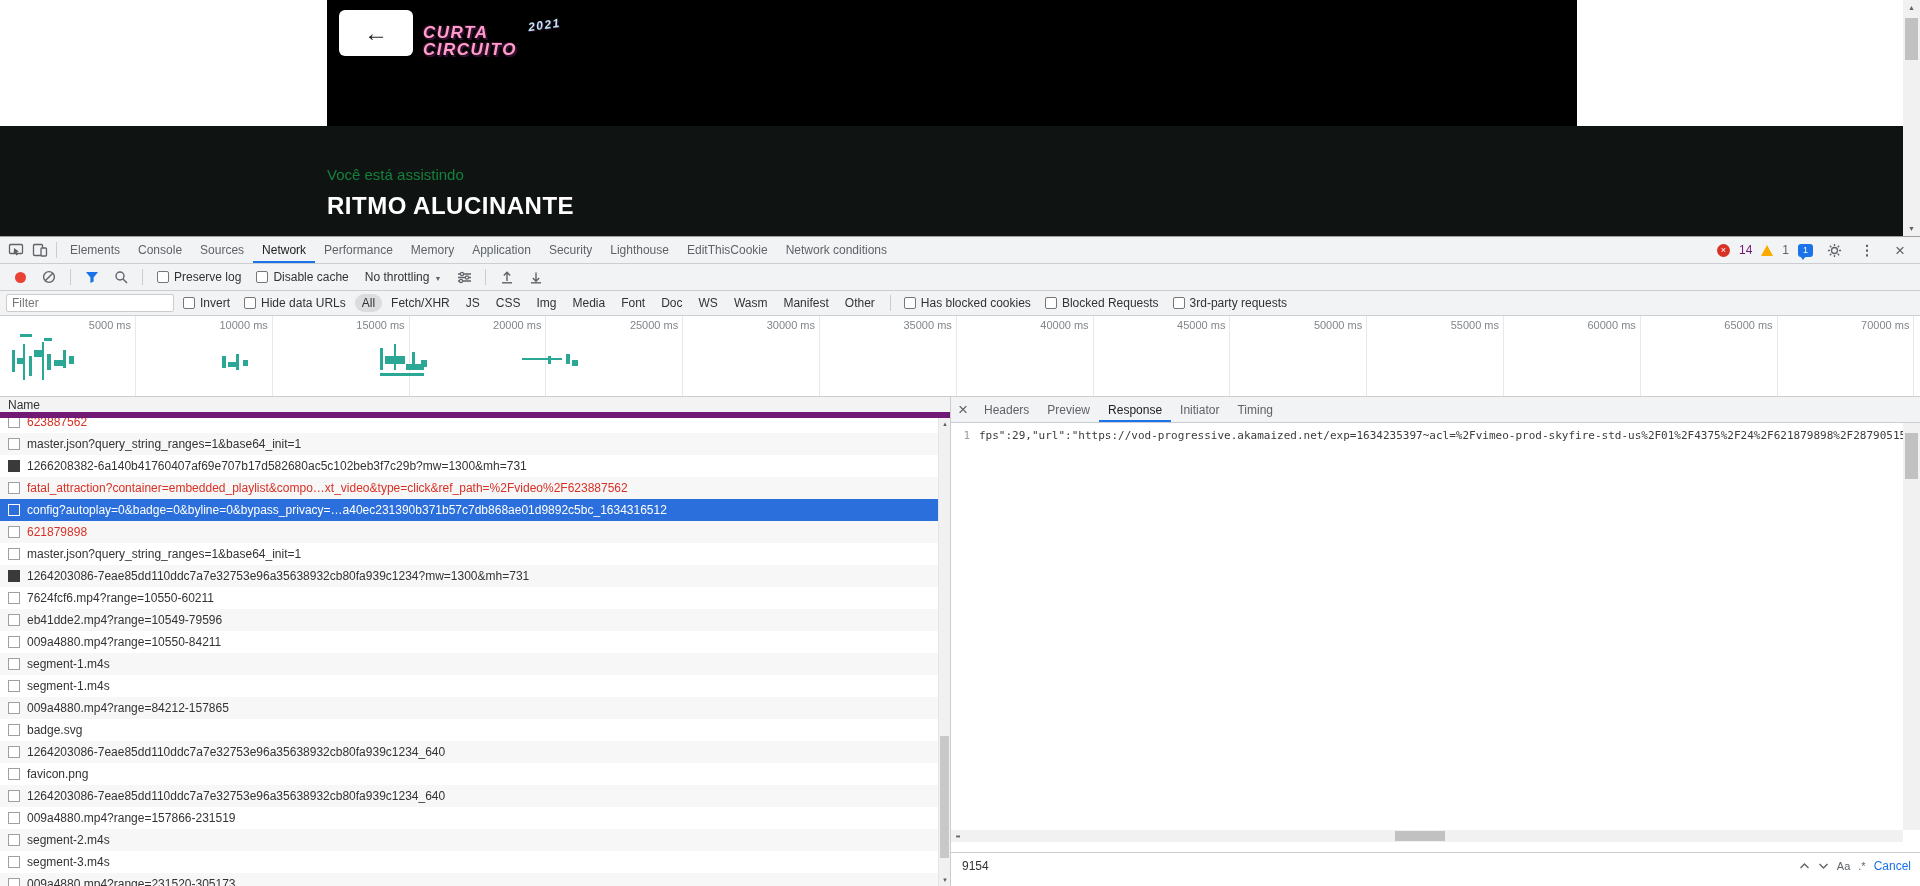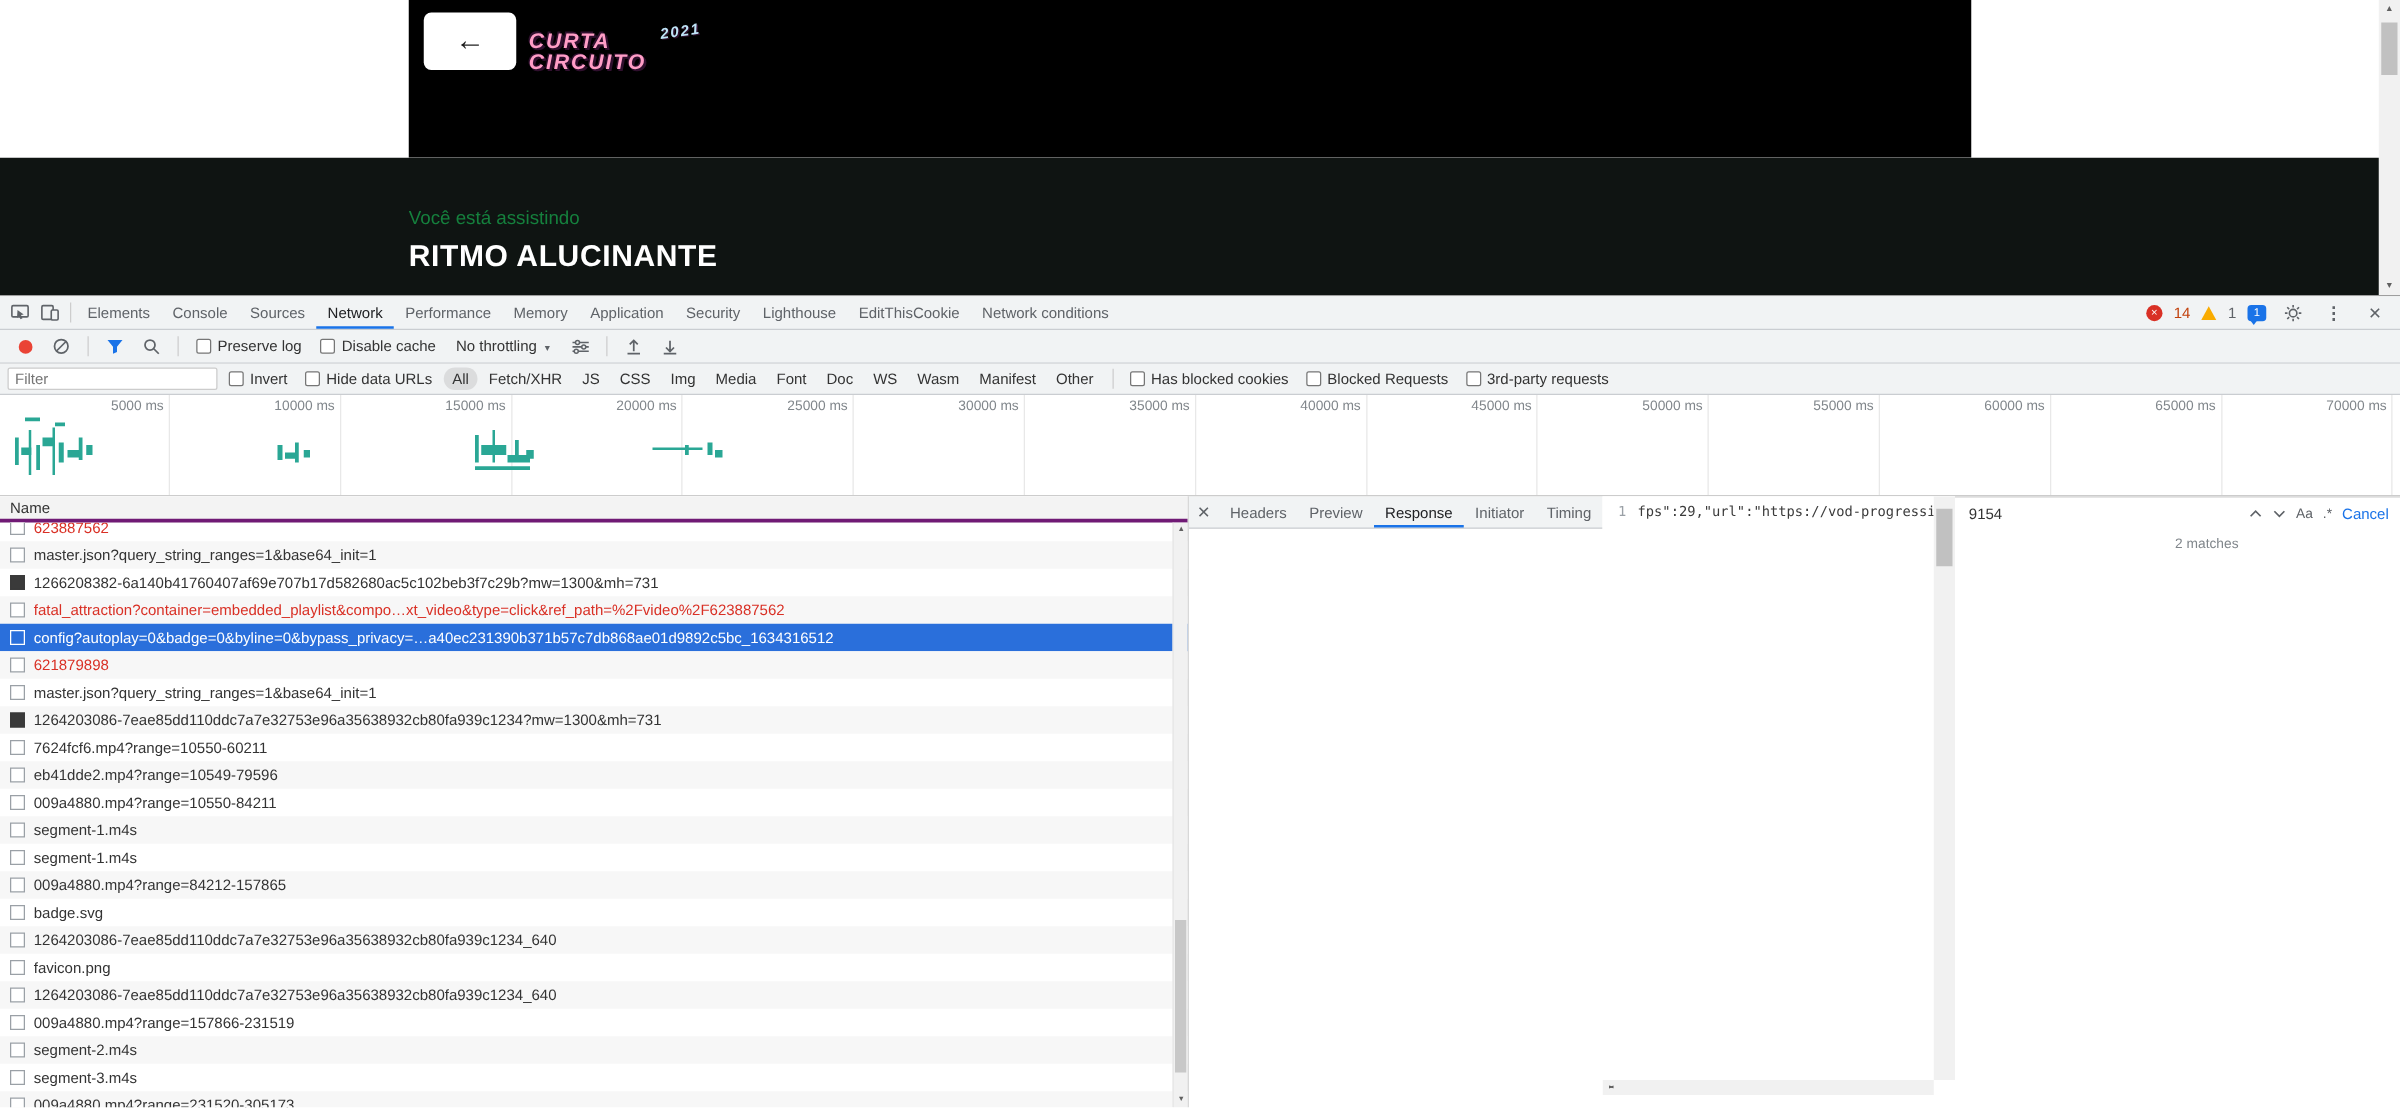--- a/index.html
+++ b/index.html
@@ -62,21 +62,21 @@
   .sep { width:1px; height:16px; background:#cdcdcd; margin:0 4px; flex:none; }
 
   .dt-tabs { display:flex; height:100%; }
   .dt-tab { display:flex; align-items:center; padding:0 9px; height:100%; color:#5f6368; cursor:pointer; white-space:nowrap; }
   .dt-tab.active { color:#202124; box-shadow:inset 0 -2px 0 #1a73e8; }
 
   .tab-right { margin-left:auto; display:flex; align-items:center; gap:9px; padding-right:8px; }
   .err-badge { width:13px; height:13px; border-radius:50%; background:#d93025; color:#fff;
                font-size:9px; line-height:13px; text-align:center; }
   .err-badge::after { content:"×"; }
-  .err-count { color:#c2410c; }
+  .err-count { color:#701a75; }
   .warn-tri { width:0; height:0; border-left:6px solid transparent; border-right:6px solid transparent;
               border-bottom:11px solid #f9ab00; }
   .warn-count { color:#5f6368; }
   .issue-bubble { background:#1a73e8; color:#fff; border-radius:3px; min-width:15px; height:13px;
                   font-size:9px; line-height:13px; text-align:center; padding:0 3px; position:relative; }
   .issue-bubble::after { content:""; position:absolute; left:2px; bottom:-3px;
                   border-left:3px solid transparent; border-right:3px solid transparent; border-top:4px solid #1a73e8; }
   .vdots::after { content:"⋮"; font-size:14px; color:#5f6368; font-weight:bold; }
   .xclose::after { content:"×"; font-size:17px; color:#5f6368; line-height:1; }
 
@@ -95,39 +95,39 @@
 
   
   .overview { position:relative; height:81px; background:#fff; border-bottom:1px solid #ccc; overflow:hidden; }
   .tl-grid { position:absolute; top:0; bottom:0; width:1px; background:#e8e8e8; }
   .tl-label { position:absolute; top:3px; width:90px; text-align:right; font-size:11px; color:#80868b; }
   .tl-bar { position:absolute; background:#2aa795; }
 
   
   .dt-main { display:flex; height:489px; }
   .dt-left { width:951px; border-right:1px solid #ccc; display:flex; flex-direction:column; position:relative; background:#fff; }
-  .name-header { height:21px; background:#f3f3f3; border-bottom:3px solid #701a75; display:flex; align-items:center; padding-left:8px; }
+  .name-header { height:21px; background:#f3f3f3; border-bottom:6px solid #701a75; display:flex; align-items:center; padding-left:8px; }
   .req-viewport { flex:1; overflow:hidden; position:relative; }
   .req-rows { transform:translateY(-7px); }
   .req-row { height:22px; display:flex; align-items:center; gap:7px; padding-left:8px; white-space:nowrap; overflow:hidden; cursor:pointer; }
   .req-rows > .req-row:nth-of-type(even) { background:#f7f7f7; }
   .req-icon { width:12px; height:12px; border:1px solid #9aa0a6; background:#fff; flex:none; }
   .req-row.img .req-icon { background:#3a3a3a; border-color:#3a3a3a; }
   .req-row.err .req-name { color:#d93025; }
   .req-rows > .req-row.sel { background:#2a6fdb; }
   .req-row.sel .req-name { color:#fff; }
   .req-row.sel .req-icon { background:transparent; border-color:#fff; }
 
   .left-scroll { position:absolute; right:0; top:0; bottom:0; width:12px; background:#f1f1f1; border-left:1px solid #e5e5e5; }
   .left-scroll .sb-btn { width:12px; height:12px; line-height:12px; font-size:6px; }
   .left-scroll .sb-down { bottom:0; }
   .left-scroll .wsb-thumb { left:1px; right:1px; top:318px; height:122px; background:#c8c8c8; }
 
   
-  .dt-right { flex:1; min-width:0; display:flex; flex-direction:row; background:#fff; }
+  .dt-right { flex:1; min-width:0; display:flex; flex-direction:column; background:#fff; }
   .panel-tabs { height:26px; }
   .panel-tab { display:flex; align-items:center; padding:0 9px; height:100%; color:#5f6368; cursor:pointer; }
   .panel-tab.active { color:#202124; box-shadow:inset 0 -2px 0 #1a73e8; }
   .panel-close { width:24px; display:flex; align-items:center; justify-content:center; cursor:pointer; }
 
   .response-area { position:relative; flex:1; background:#fff; overflow:hidden;
                    font-family:"DejaVu Sans Mono", monospace; font-size:11px; }
   .code-line { position:absolute; top:6px; left:0; right:17px; display:flex; overflow:hidden; white-space:pre; }
   .line-no { width:28px; text-align:right; color:#9aa0a6; padding-right:9px; flex:none; }
   .line-text { color:#3b3b3b; overflow:hidden; }

